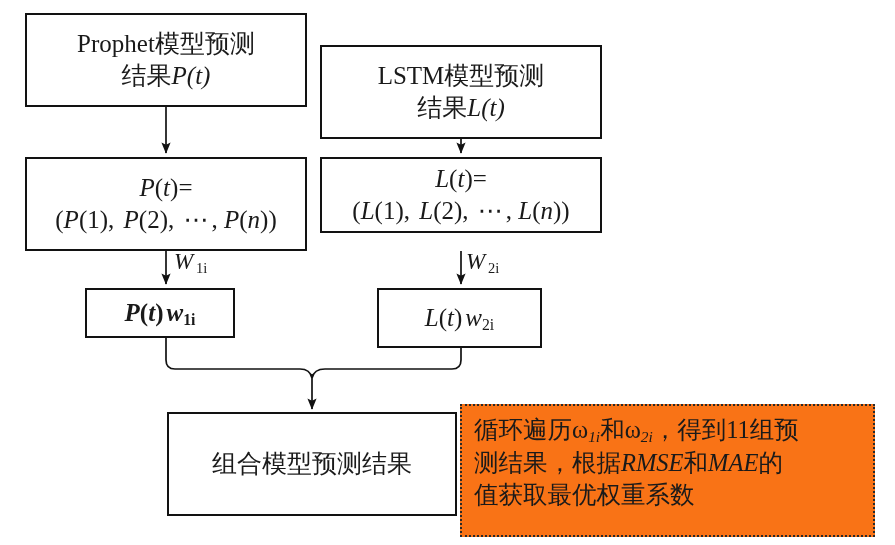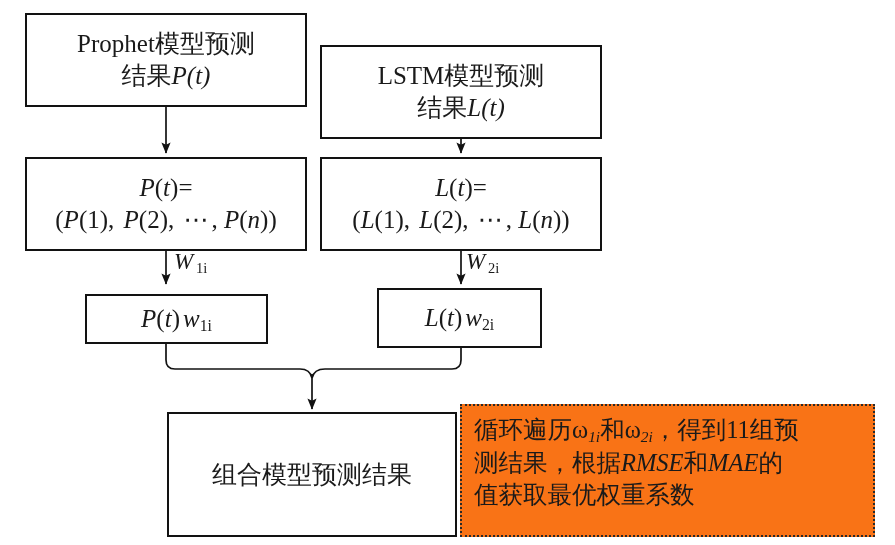--- a/index.html
+++ b/index.html
@@ -33,24 +33,24 @@
     line-height: 1.28;
   }
   .node .line {
     display: block;
     white-space: nowrap;
   }
   
   #node-prophet-source  { left: 25px;  top: 13px;  width: 282px; height: 94px;  font-size: 25px; }
   #node-lstm-source     { left: 320px; top: 13px;  width: 282px; height: 94px;  font-size: 25px; margin-top: 32px; }
   #node-prophet-series  { left: 25px;  top: 157px; width: 282px; height: 94px;  font-size: 25px; }
-  #node-lstm-series     { left: 320px; top: 157px; width: 282px; height: 94px;  font-size: 25px; }
-  #node-prophet-weighted{ left: 85px;  top: 294px; width: 183px; height: 50px;  font-size: 25px; }
+  #node-lstm-series     { left: 320px; top: 157px; width: 282px; height: 76px;  font-size: 25px; }
+  #node-prophet-weighted{ left: 85px;  top: 288px; width: 150px; height: 50px;  font-size: 25px; font-weight: bold; }
   #node-lstm-weighted   { left: 377px; top: 288px; width: 165px; height: 60px;  font-size: 25px; }
-  #node-combined        { left: 167px; top: 412px; width: 290px; height: 125px; font-size: 25px; gap: 23px; }
+  #node-combined        { left: 167px; top: 412px; width: 290px; height: 104px; font-size: 25px; gap: 23px; }
 
   #note-optimization {
     position: absolute;
     left: 460px;
     top: 404px;
     width: 415px;
     height: 133px;
     box-sizing: border-box;
     background: #f97316;
     border: 2px dotted #2a2a2a;

